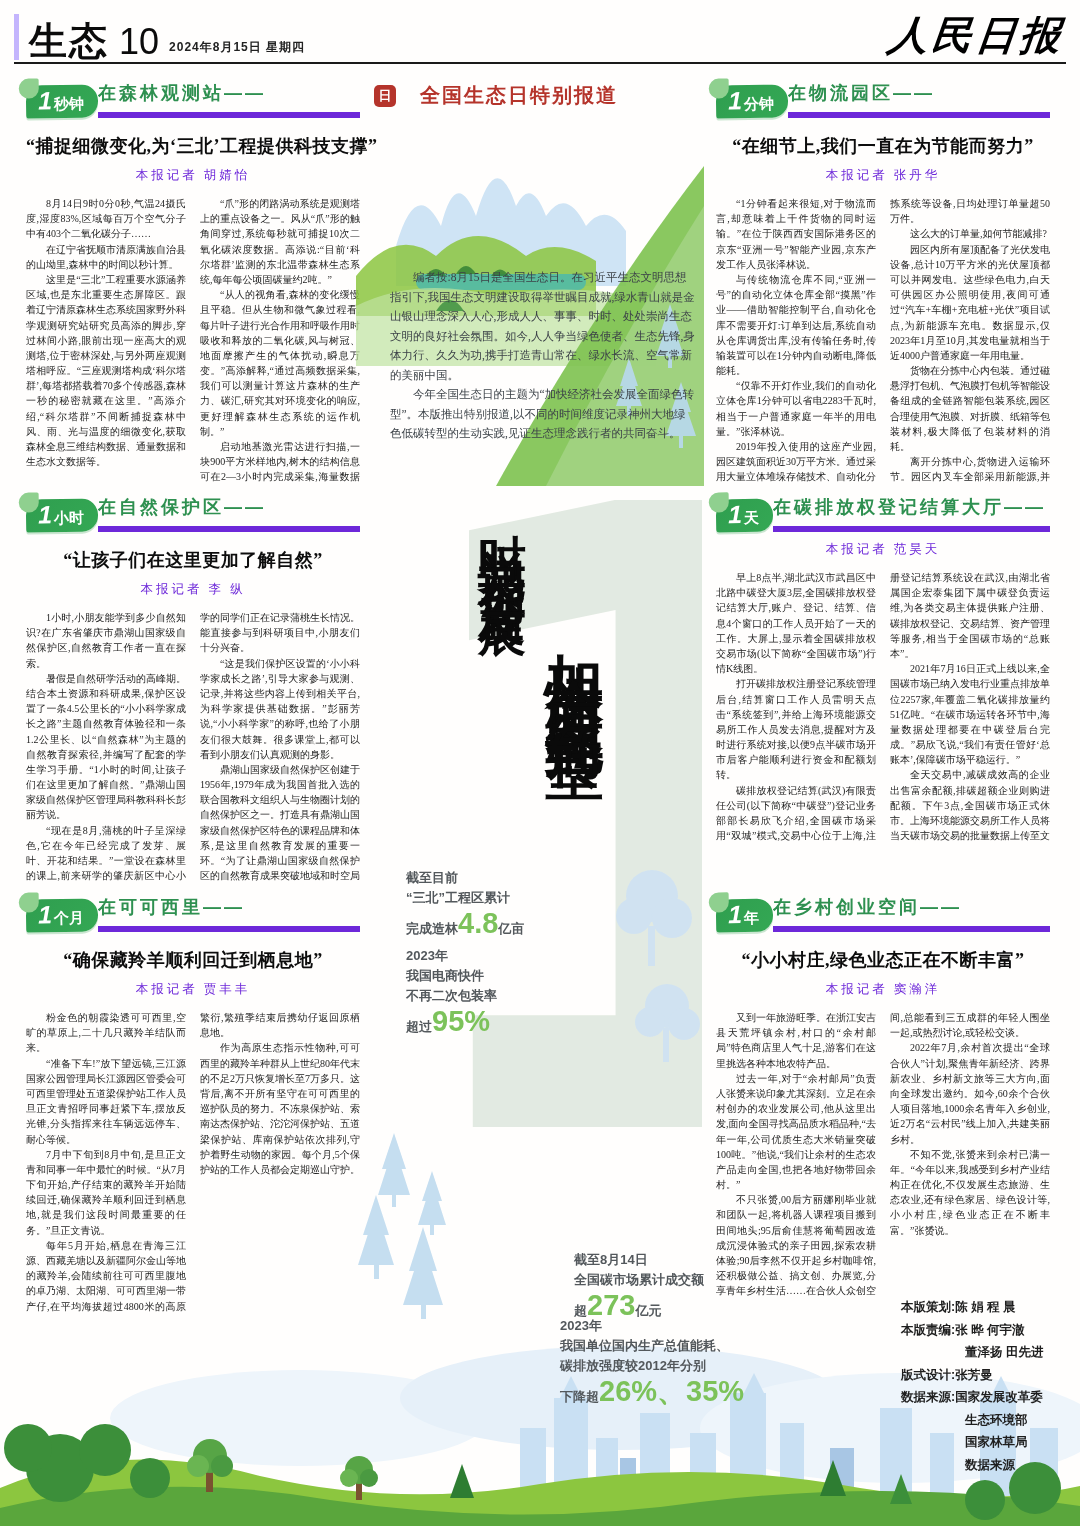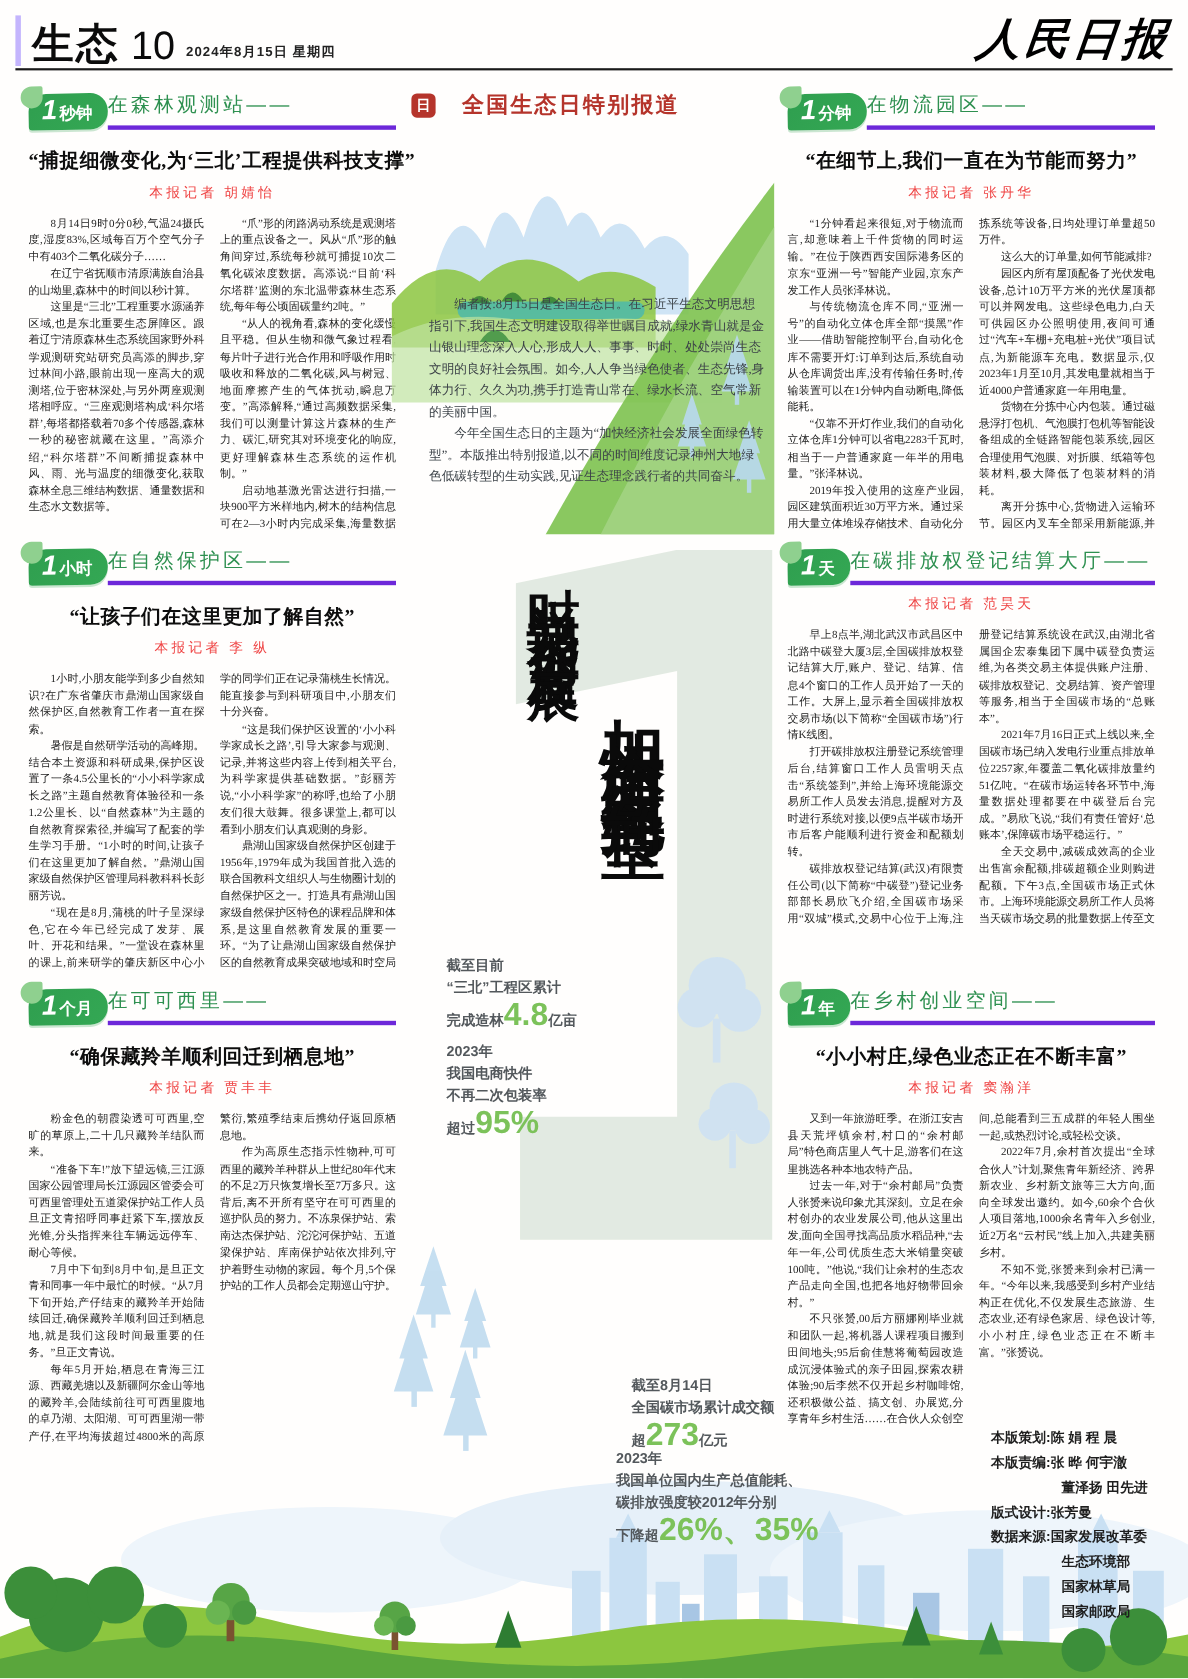--- a/index.html
+++ b/index.html
@@ -22,23 +22,23 @@
   #art-nature    { left:26px;  top:488px; height:396px; }
   #art-carbon    { left:716px; top:488px; height:396px; }
   #art-kekexili  { left:26px;  top:888px; height:436px; }
   #art-village   { left:716px; top:888px; height:436px; }
 
   .art-head { display:flex; align-items:flex-end; gap:0; height:44px; }
   .time-badge { position:relative; flex:0 0 auto; background:linear-gradient(135deg,#2f9e4f,#34a854); color:#fff; border-radius:16px 16px 16px 3px; padding:3px 14px 5px 12px; transform:rotate(-1deg); box-shadow:0 2px 0 rgba(47,158,79,.25); white-space:nowrap; }
   .time-badge::before { content:""; position:absolute; left:-7px; top:-7px; width:20px; height:20px; background:#8fd08f; border-radius:12px 2px 12px 12px; z-index:-1; }
   .badge-num { font-size:25px; font-weight:900; font-style:italic; line-height:1; }
   .badge-unit { font-size:15px; font-weight:800; line-height:1; padding-left:2px; }
-  .kicker { flex:1; font-size:18px; font-weight:400; color:#2e9050; letter-spacing:3px; border-bottom:4px solid #6d28d9; padding-bottom:7px; white-space:nowrap; overflow:hidden; }
+  .kicker { flex:1; font-size:18px; font-weight:700; color:#2e9050; letter-spacing:3px; border-bottom:6px solid #6d28d9; padding-bottom:7px; white-space:nowrap; overflow:hidden; }
   .headline { margin-top:16px; text-align:center; font-family:"Liberation Serif","DejaVu Serif",serif; font-size:18px; font-weight:900; color:#0d0d0d; letter-spacing:.5px; white-space:nowrap; }
-  .byline { margin-top:9px; text-align:center; font-family:"Liberation Serif","DejaVu Serif",serif; font-size:12.5px; color:#ef4444; letter-spacing:3px; }
+  .byline { margin-top:9px; text-align:center; font-family:"Liberation Serif","DejaVu Serif",serif; font-size:12.5px; color:#6d28d9; letter-spacing:3px; }
   .art-body { margin-top:12px; column-count:2; column-gap:14px; column-fill:auto; overflow:hidden; text-align:justify; font-family:"Liberation Serif","DejaVu Serif",serif; font-size:10px; line-height:1.52; color:#1c1c1c; }
   .art-body p { text-indent:2em; }
   #art-forest .art-body, #art-logistics .art-body { height:292px; }
   #art-nature .art-body, #art-carbon .art-body { height:282px; }
   #art-kekexili .art-body, #art-village .art-body { height:318px; }
 
   
   #special-badge { position:absolute; left:374px; top:82px; display:flex; align-items:center; gap:8px; z-index:5; }
   .eco-logo { width:22px; height:22px; background:#b5342b; border-radius:5px; color:#fff; font-size:13px; font-weight:900; display:flex; align-items:center; justify-content:center; }
   #special-badge-label { color:#b5342b; font-size:20px; font-weight:900; letter-spacing:2px;margin-left:16px; }
@@ -242,21 +242,21 @@
   </div>
 
   <div id="credits">
     <div>本版策划:陈 娟  程 晨</div>
     <div>本版责编:张 晔  何宇澈</div>
     <div class="indent">董泽扬  田先进</div>
     <div>版式设计:张芳曼</div>
     <div>数据来源:国家发展改革委</div>
     <div class="indent">生态环境部</div>
     <div class="indent">国家林草局</div>
-    <div class="indent">国家邮政局</div>
+    <div class="indent">数据来源</div>
   </div>
 
   <svg id="side-trees-left" class="side-art" width="120" height="260" viewBox="0 0 120 260">
     <g fill="#bcd9ee" opacity=".85">
       <path d="M30 120 l16 -50 l16 50 z M34 94 l12 -36 l12 36 z"></path>
       <path d="M70 150 l14 -44 l14 44 z M74 126 l10 -30 l10 30 z"></path>
       <path d="M10 190 l18 -56 l18 56 z M15 160 l13 -40 l13 40 z"></path>
       <path d="M55 230 l20 -62 l20 62 z M61 196 l14 -44 l14 44 z"></path>
       <rect x="44" y="118" width="4" height="14"></rect>
         <rect x="82" y="148" width="4" height="12"></rect>

